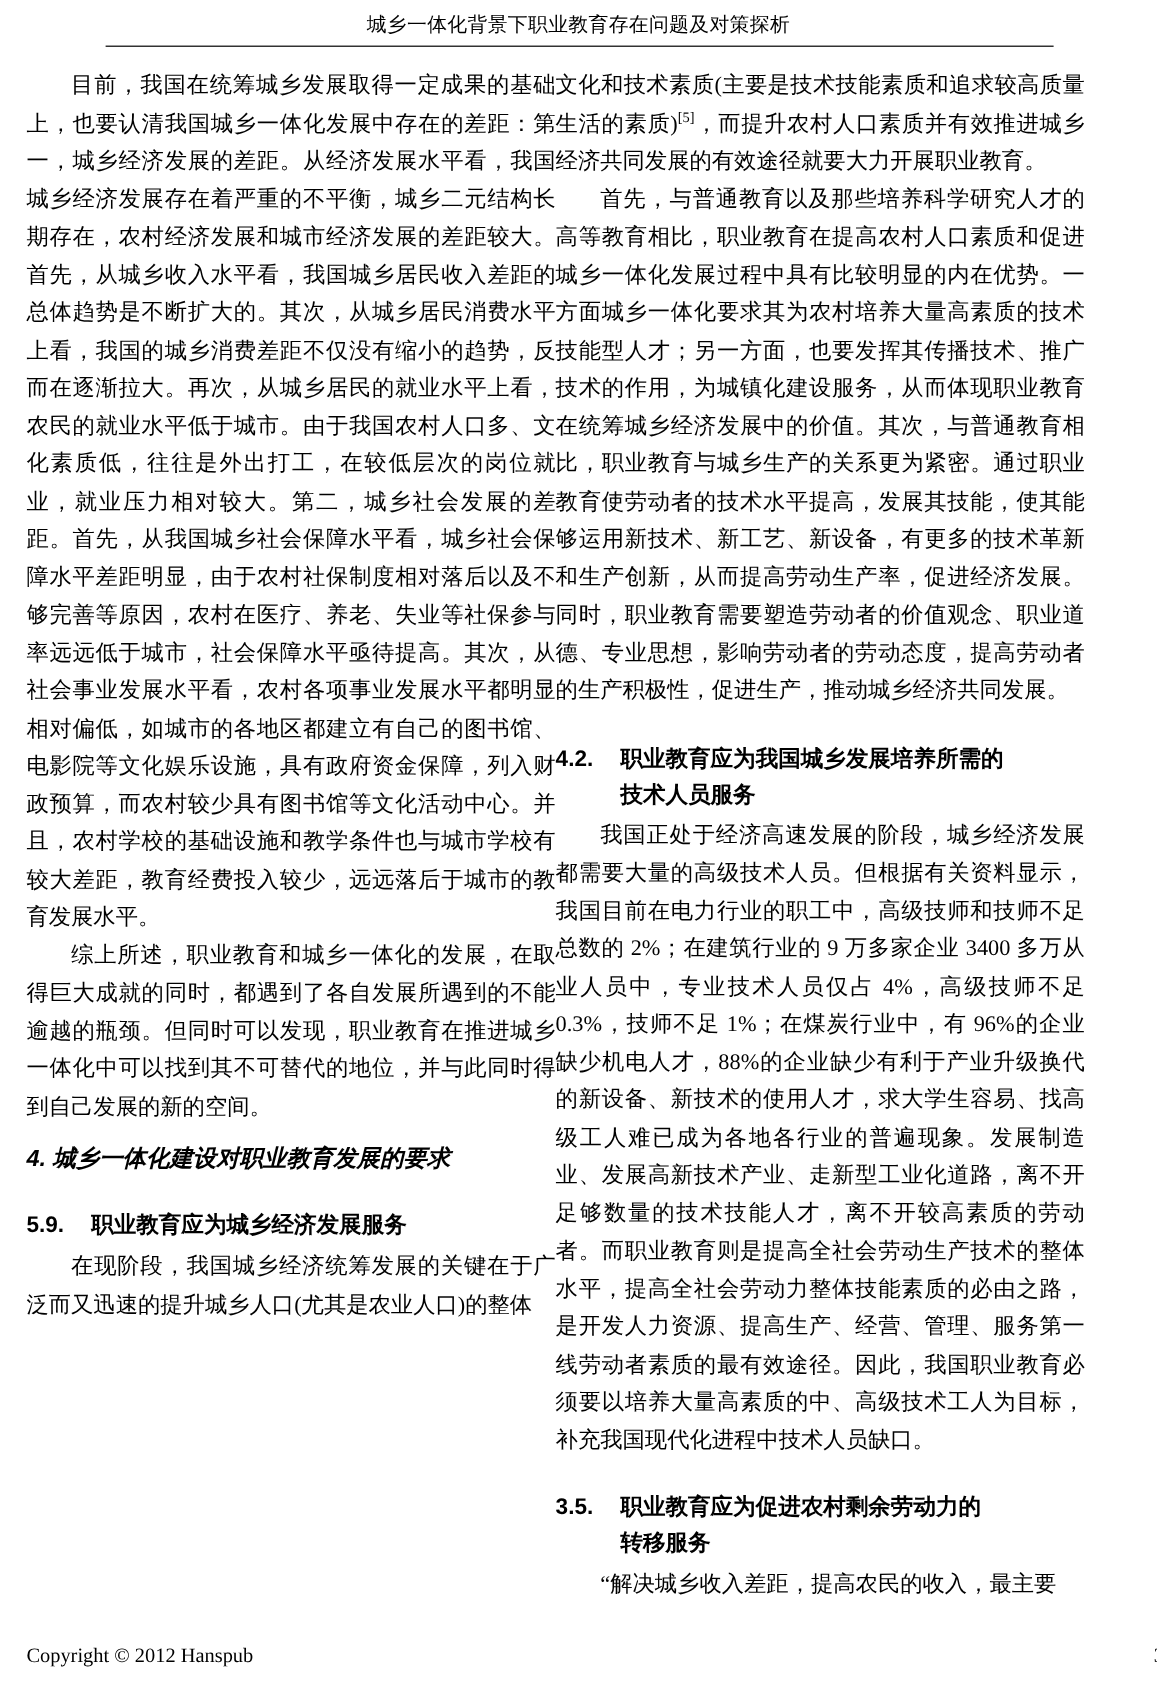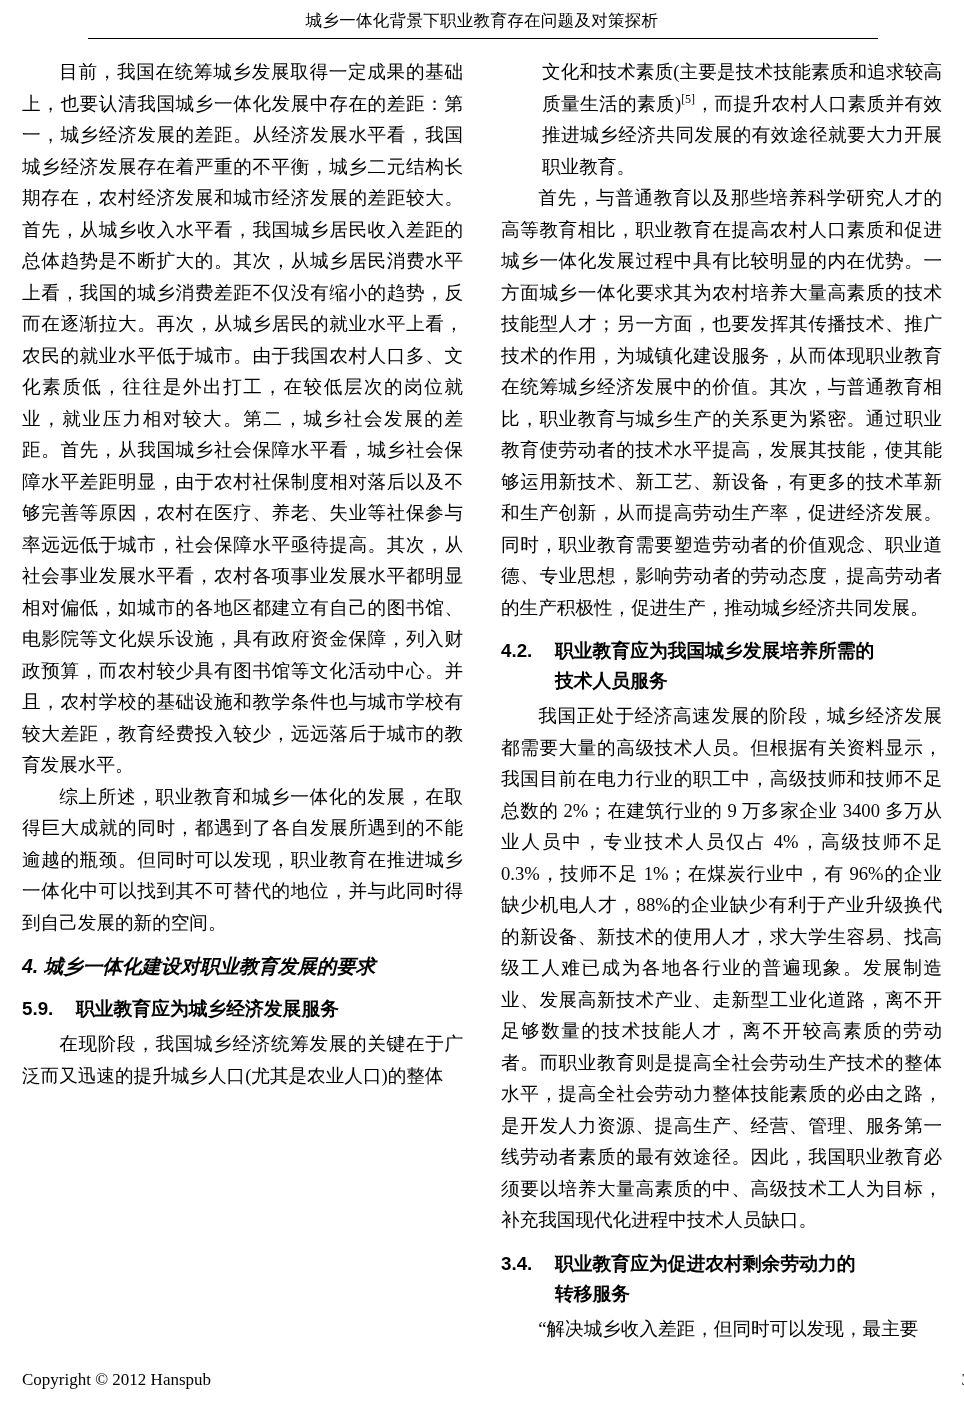--- a/index.html
+++ b/index.html
@@ -43,47 +43,46 @@
     height: 1px;
     background: #000000;
   }
   .columns {
     position: absolute;
     left: 22px;
     top: 56px;
     width: 920px;
     height: 1290px;
     display: flex;
-    gap: 38px;
   }
   .col {
     width: 441px;
     box-sizing: border-box;
   }
   p {
     margin: 0;
     font-size: 18.6px;
     line-height: 31.5px;
     text-align: justify;
     text-justify: inter-ideograph;
     text-indent: 2em;
     letter-spacing: 0px;
   }
-  p.noindent { text-indent: 0; margin-left: 41px; }
+  p.noindent { text-indent: 0; }
   h2.section {
     margin: 13px 0 6px 0;
     font-size: 19.5px;
     line-height: 30px;
     font-weight: bold;
     font-family: "Liberation Sans", "DejaVu Sans", sans-serif;
     text-indent: 0;
     font-style: italic;
   }
   h3.subsection {
-    margin: 13px 0 4px 0;
+    margin: 25px 0 4px 0;
     font-size: 18.8px;
     line-height: 30px;
     font-weight: bold;
     font-family: "Liberation Sans", "DejaVu Sans", sans-serif;
     text-indent: 0;
     padding-left: 54px;
   }
   h3.subsection .num {
     display: inline-block;
     width: 54px;
@@ -146,24 +145,24 @@
 
       <p>首先，与普通教育以及那些培养科学研究人才的高等教育相比，职业教育在提高农村人口素质和促进城乡一体化发展过程中具有比较明显的内在优势。一方面城乡一体化要求其为农村培养大量高素质的技术技能型人才；另一方面，也要发挥其传播技术、推广技术的作用，为城镇化建设服务，从而体现职业教育在统筹城乡经济发展中的价值。其次，与普通教育相比，职业教育与城乡生产的关系更为紧密。通过职业教育使劳动者的技术水平提高，发展其技能，使其能够运用新技术、新工艺、新设备，有更多的技术革新和生产创新，从而提高劳动生产率，促进经济发展。同时，职业教育需要塑造劳动者的价值观念、职业道德、专业思想，影响劳动者的劳动态度，提高劳动者的生产积极性，促进生产，推动城乡经济共同发展。</p>
 
       <h3 class="subsection">
         <span class="num">4.2.</span><span>职业教育应为我国城乡发展培养所需的</span><br><span>技术人员服务</span>
       </h3>
 
       <p>我国正处于经济高速发展的阶段，城乡经济发展都需要大量的高级技术人员。但根据有关资料显示，我国目前在电力行业的职工中，高级技师和技师不足总数的 2%；在建筑行业的 9 万多家企业 3400 多万从业人员中，专业技术人员仅占 4%，高级技师不足0.3%，技师不足 1%；在煤炭行业中，有 96%的企业缺少机电人才，88%的企业缺少有利于产业升级换代的新设备、新技术的使用人才，求大学生容易、找高级工人难已成为各地各行业的普遍现象。发展制造业、发展高新技术产业、走新型工业化道路，离不开足够数量的技术技能人才，离不开较高素质的劳动者。而职业教育则是提高全社会劳动生产技术的整体水平，提高全社会劳动力整体技能素质的必由之路，是开发人力资源、提高生产、经营、管理、服务第一线劳动者素质的最有效途径。因此，我国职业教育必须要以培养大量高素质的中、高级技术工人为目标，补充我国现代化进程中技术人员缺口。</p>
 
       <h3 class="subsection">
-        <span class="num">3.4.</span><span>职业教育应为促进农村剩余劳动力的</span><br><span>转移服务</span>
+        <span class="num">3.5.</span><span>职业教育应为促进农村剩余劳动力的</span><br><span>转移服务</span>
       </h3>
 
-      <p>“解决城乡收入差距，但同时可以发现，最主要</p>
+      <p>“解决城乡收入差距，提高农民的收入，最主要</p>
     </div>
 
   </div>
 
   <div class="footer">
     <div class="footer-left">Copyright © 2012 Hanspub</div>
     <div class="footer-right">3</div>
   </div>
 
 </div>

